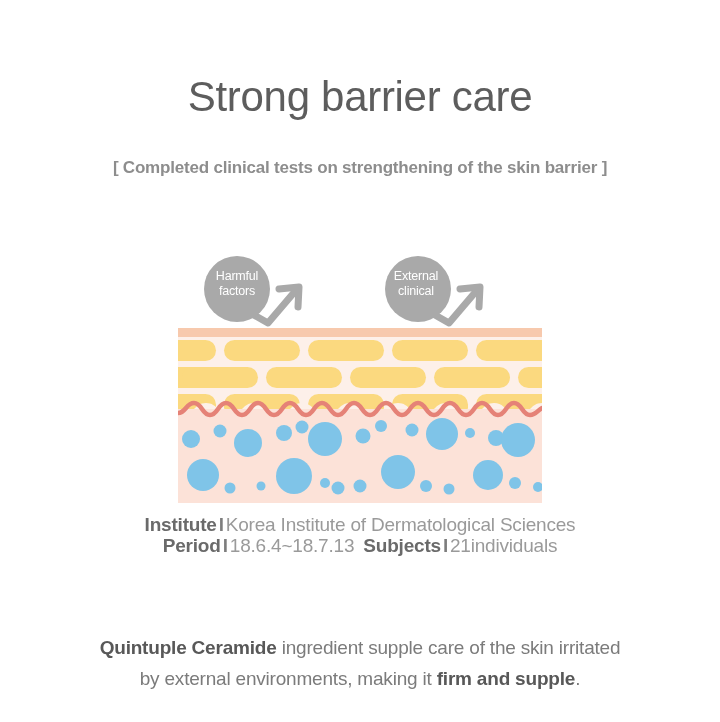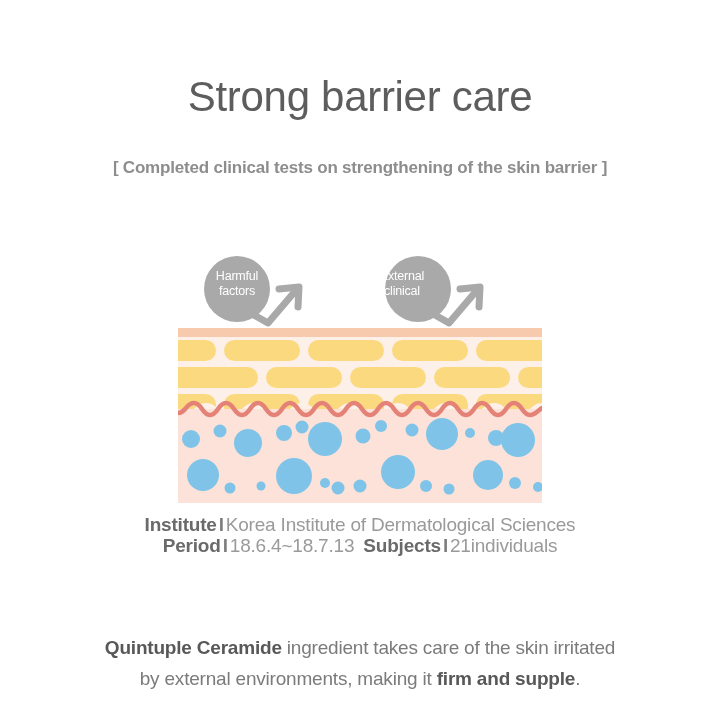--- a/index.html
+++ b/index.html
@@ -65,21 +65,21 @@
     position: absolute;
     text-align: center;
     font-size: 12.5px;
     line-height: 15px;
     color: #ffffff;
     letter-spacing: -0.2px;
     pointer-events: none;
     width: 70px;
   }
   .bubble-label.one { left: 24px;  top: 26px; }
-  .bubble-label.two { left: 189px; top: 26px; }
+  .bubble-label.two { left: 203px; top: 26px; }
 
   
   .credits {
     position: absolute;
     top: 514px;
     left: 0;
     width: 720px;
     text-align: center;
     font-size: 19px;
     line-height: 21px;
@@ -273,18 +273,18 @@
   <span class="row">
     <b>Institute</b><span class="sep">l</span><span>Korea Institute of Dermatological Sciences</span>
   </span>
   <span class="row">
     <b>Period</b><span class="sep">l</span><span>18.6.4~18.7.13</span><span class="gap"></span><b>Subjects</b><span class="sep">l</span><span>21individuals</span>
   </span>
 </div>
 
 <div class="footer-copy">
   <span class="row">
-    <b>Quintuple Ceramide</b><span> ingredient takes care of the skin irritated</span>
+    <b>Quintuple Ceramide</b><span> ingredient supple care of the skin irritated</span>
   </span>
   <span class="row">
     <span>by external environments, making it </span><b>firm and supple</b><span>.</span>
   </span>
 </div>
 
 </body></html>

